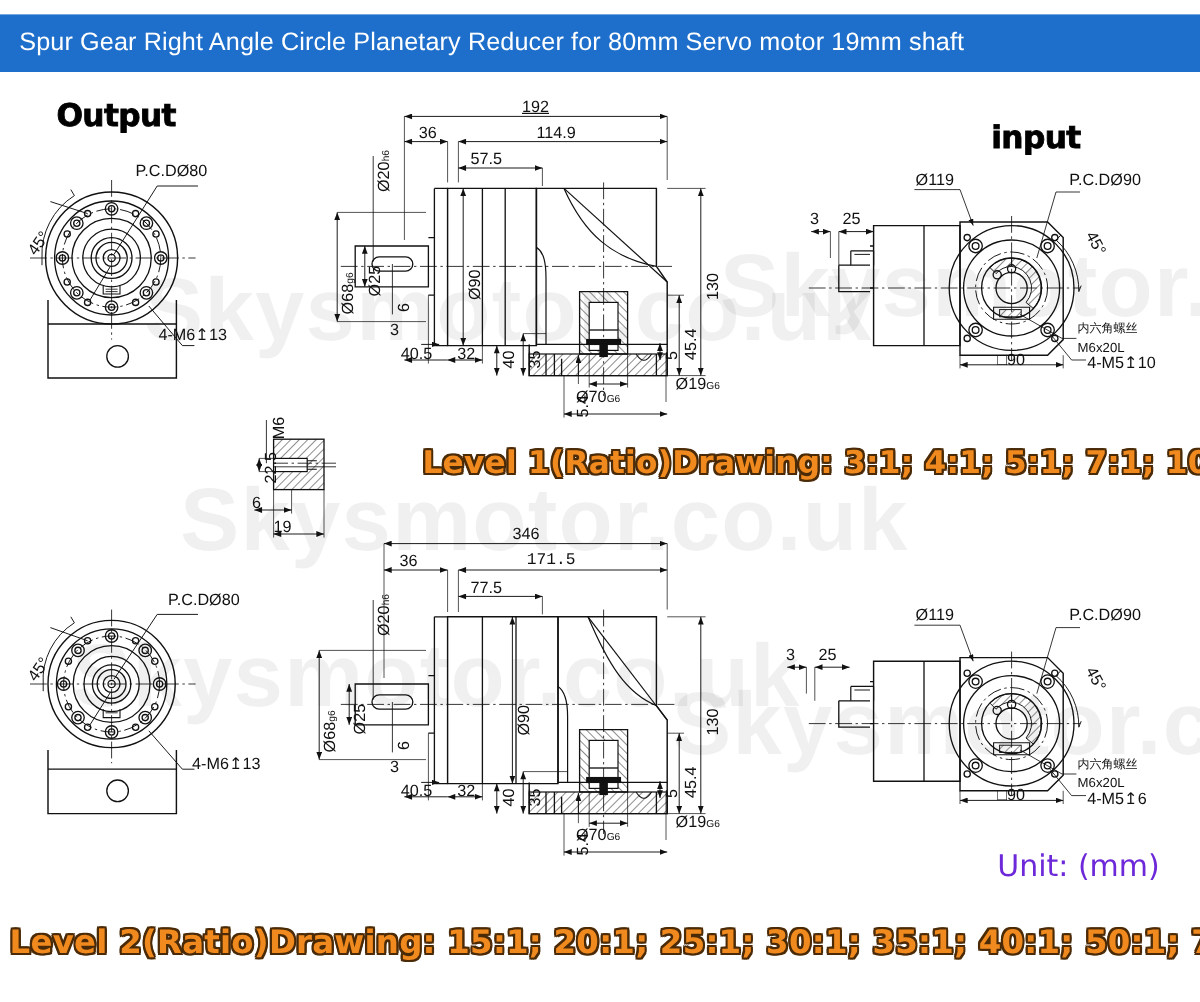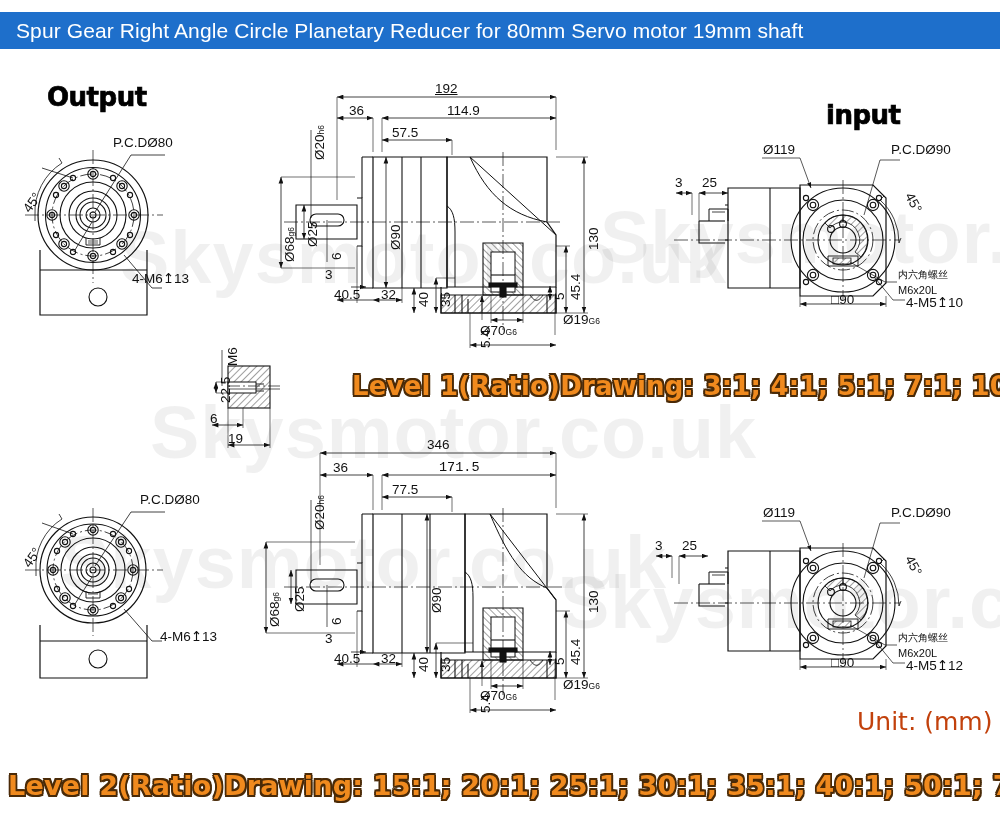--- a/index.html
+++ b/index.html
@@ -1,20 +1,20 @@
 <!DOCTYPE html>
 <html><head>
 <meta charset="utf-8">
 <style>
   html,body{margin:0;padding:0;background:#fff;}
   body{width:1000px;height:835px;position:relative;overflow:hidden;
        font-family:"Liberation Sans","DejaVu Sans",sans-serif;}
 
   
-  #header{position:absolute;left:0;top:12px;width:1000px;height:37px;
+  #header{position:absolute;left:0;top:12px;width:1000px;height:48px;
           background:#1e6fcb;display:flex;align-items:center;}
   #header .title{color:#fff;font-size:21px;letter-spacing:.1px;padding-left:16px;
                  white-space:nowrap;font-weight:400;}
 
   
   .stage{position:absolute;left:0;top:0;width:1000px;height:835px;}
   svg.draw{position:absolute;left:0;top:0;width:1000px;height:835px;overflow:visible;}
 
   
   .wm{position:absolute;color:#000;opacity:.055;font-size:74px;font-weight:700;
@@ -36,21 +36,21 @@
           font-family:"DejaVu Sans","Liberation Sans",sans-serif;
           color:#f08a1e;
           text-shadow:
             -1.6px -1.6px 0 #4a2a07, 1.6px -1.6px 0 #4a2a07,
             -1.6px  1.6px 0 #4a2a07, 1.6px  1.6px 0 #4a2a07,
              0px -1.8px 0 #4a2a07, 0px 1.8px 0 #4a2a07,
             -1.8px 0px 0 #4a2a07, 1.8px 0px 0 #4a2a07;}
   #banner1{left:352px;top:371px;font-size:26px;letter-spacing:.2px;}
   #banner2{left:8px;top:770px;font-size:27px;letter-spacing:.2px;}
 
-  #unit{position:absolute;left:857px;top:707px;font-size:25px;color:#c2410c;
+  #unit{position:absolute;left:831px;top:707px;font-size:25px;color:#6d28d9;
         font-family:"DejaVu Sans","Liberation Sans",sans-serif;}
 </style>
 </head>
 <body>
 
 <div id="header">
   <div class="title">Spur Gear Right Angle Circle Planetary Reducer for 80mm Servo motor 19mm shaft</div>
 </div>
 
 <div class="wm" style="left:120px;top:215px;">Skysmotor.co.uk</div>
@@ -589,18 +589,18 @@
 <div class="lbl dim" style="left:480px;top:689px;"><span>Ø70</span><span class="sub">G6</span></div>
 
 <div class="lbl dim" style="left:763px;top:506px;">Ø119</div>
 <div class="lbl dim" style="left:891px;top:506px;">P.C.DØ90</div>
 <div class="lbl dim" style="left:903px;top:559px;transform:rotate(62deg);">45°</div>
 <div class="lbl dim" style="left:655px;top:539px;">3</div>
 <div class="lbl dim" style="left:682px;top:539px;">25</div>
 <div class="lbl dim" style="left:831px;top:656px;">□90</div>
 <div class="lbl cn" style="left:898px;top:633px;">内六角螺丝</div>
 <div class="lbl dim-s" style="left:898px;top:648px;">M6x20L</div>
-<div class="lbl dim" style="left:906px;top:659px;">4-M5↥12</div>
+<div class="lbl dim" style="left:906px;top:659px;">4-M5↥6</div>
 
 <div class="banner" id="banner1">Level 1(Ratio)Drawing: 3:1;  4:1;  5:1;  7:1;  10:1</div>
 <div class="banner" id="banner2">Level 2(Ratio)Drawing: 15:1; 20:1; 25:1; 30:1; 35:1; 40:1; 50:1; 70:1; 100:1</div>
 
 <div id="unit">Unit: (mm)</div>
 
 </body></html>

